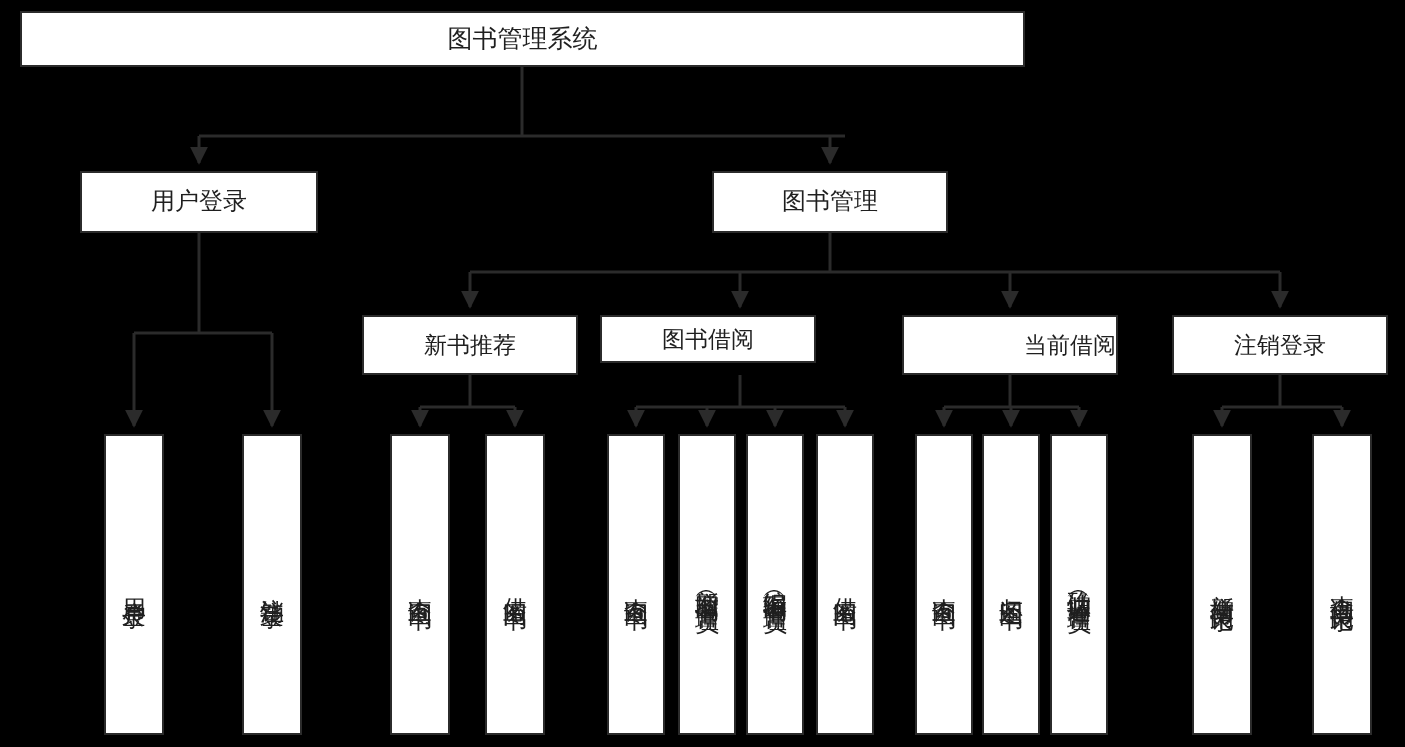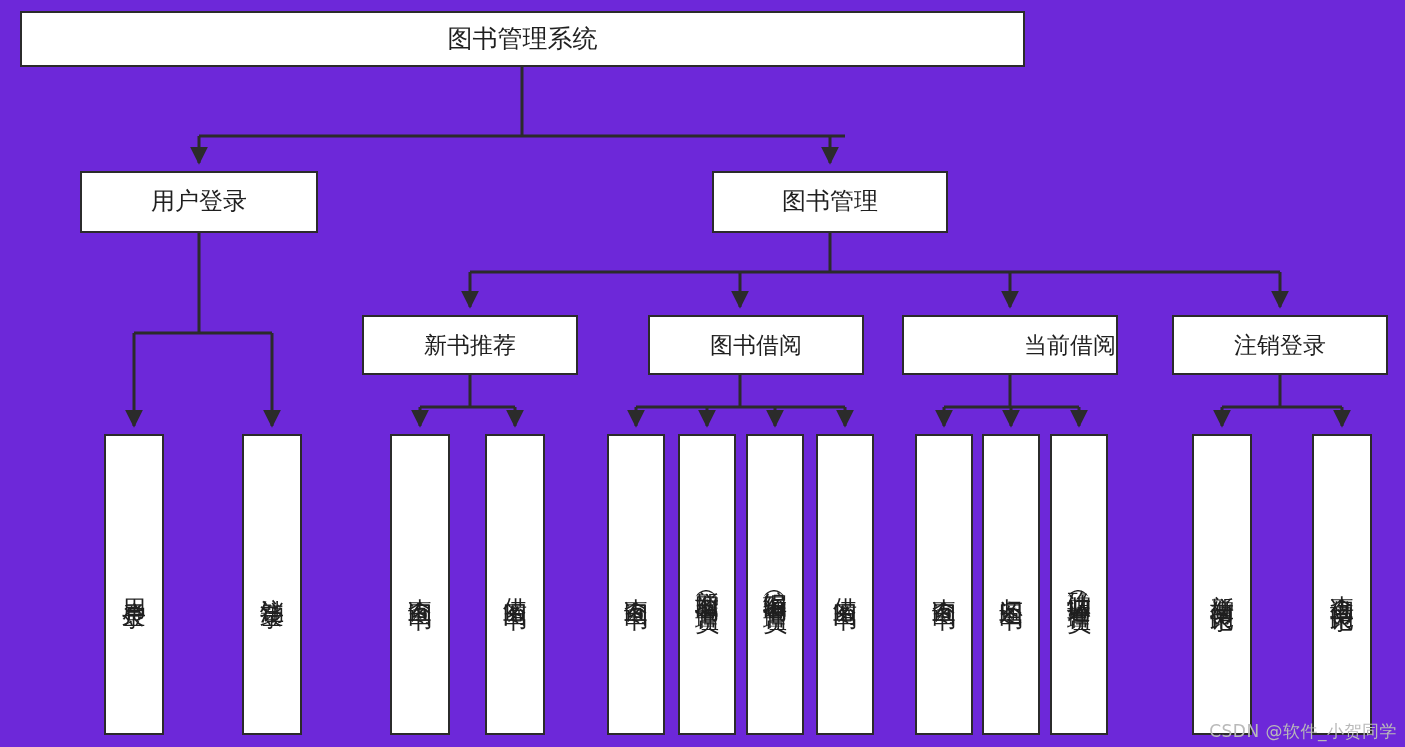--- a/index.html
+++ b/index.html
@@ -8,21 +8,21 @@
     padding: 0;
     background: #ffffff;
   }
   body {
     font-family: "DejaVu Sans", "Liberation Sans", sans-serif;
   }
   #diagram-root {
     position: relative;
     width: 1405px;
     height: 747px;
-    background: #6d28d9;
+    background: #000000;
     overflow: hidden;
   }
   #diagram-svg {
     position: absolute;
     left: 0;
     top: 0;
     width: 1405px;
     height: 747px;
   }
   .node-box {
@@ -137,21 +137,21 @@
   <div class="node-box level-1" id="box-l1-0" style="left: 80px; top: 171px; width: 238px; height: 62px;">
     <span class="node-label">用户登录</span>
   </div>
   <div class="node-box level-1" id="box-l1-1" style="left: 712px; top: 171px; width: 236px; height: 62px;">
     <span class="node-label">图书管理</span>
   </div>
 
   <div class="node-box level-2" id="box-l2-0" style="left: 362px; top: 315px; width: 216px; height: 60px;">
     <span class="node-label">新书推荐</span>
   </div>
-  <div class="node-box level-2" id="box-l2-1" style="left: 648px; top: 315px; width: 216px; height: 60px;">
+  <div class="node-box level-2" id="box-l2-1" style="left: 600px; top: 315px; width: 216px; height: 48px;">
     <span class="node-label">图书借阅</span>
   </div>
   <div class="node-box level-2" id="box-l2-2" style="left: 902px; top: 315px; width: 216px; height: 60px; justify-content: flex-end;">
     <span class="node-label">当前借阅</span>
   </div>
   <div class="node-box level-2" id="box-l2-3" style="left: 1172px; top: 315px; width: 216px; height: 60px;">
     <span class="node-label">注销登录</span>
   </div>
 
   <div class="node-box leaf" id="box-leaf-0" style="left: 104px; top: 434px; width: 60px; height: 301px;">
@@ -187,15 +187,14 @@
   <div class="node-box leaf" id="box-leaf-10" style="left: 1050px; top: 434px; width: 58px; height: 301px;">
     <span class="node-label">确认归还（管理员）</span>
   </div>
   <div class="node-box leaf" id="box-leaf-11" style="left: 1192px; top: 434px; width: 60px; height: 301px;">
     <span class="node-label">新增借阅记录</span>
   </div>
   <div class="node-box leaf" id="box-leaf-12" style="left: 1312px; top: 434px; width: 60px; height: 301px;">
     <span class="node-label">查询借阅记录</span>
   </div>
 
-  <div id="watermark">CSDN @软件_小贺同学</div>
 
 </div>
 
 </body></html>

